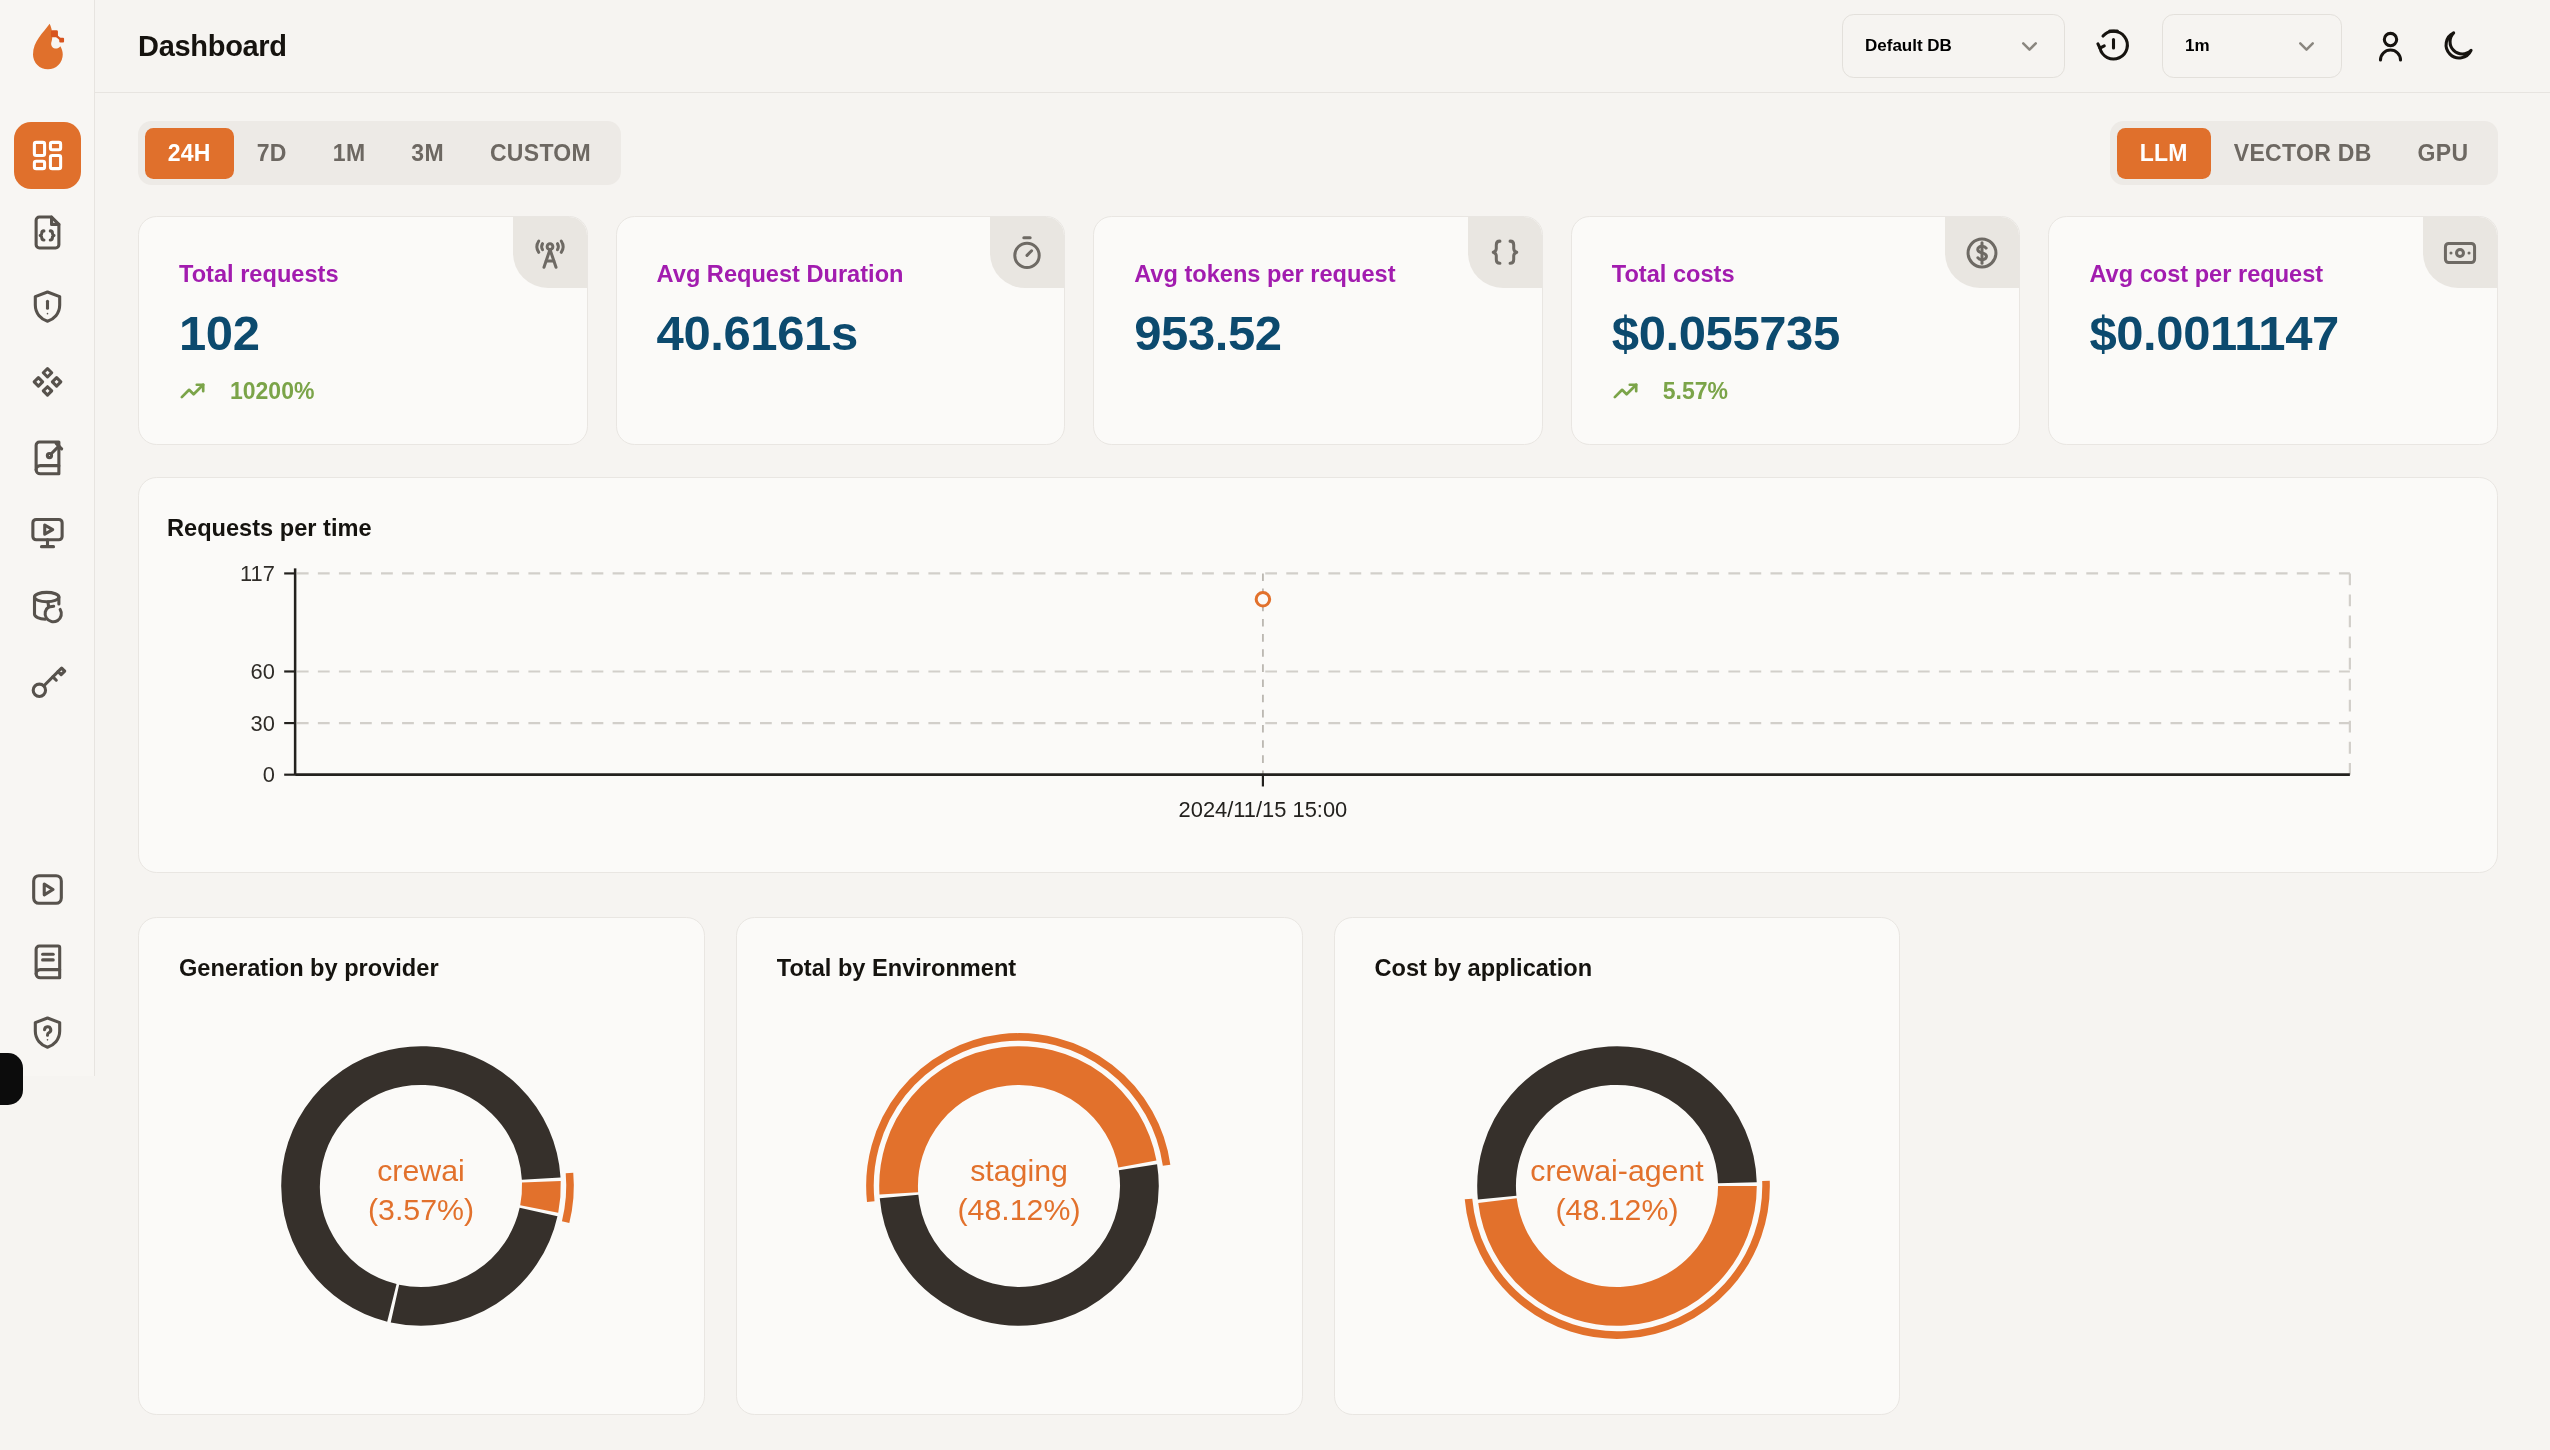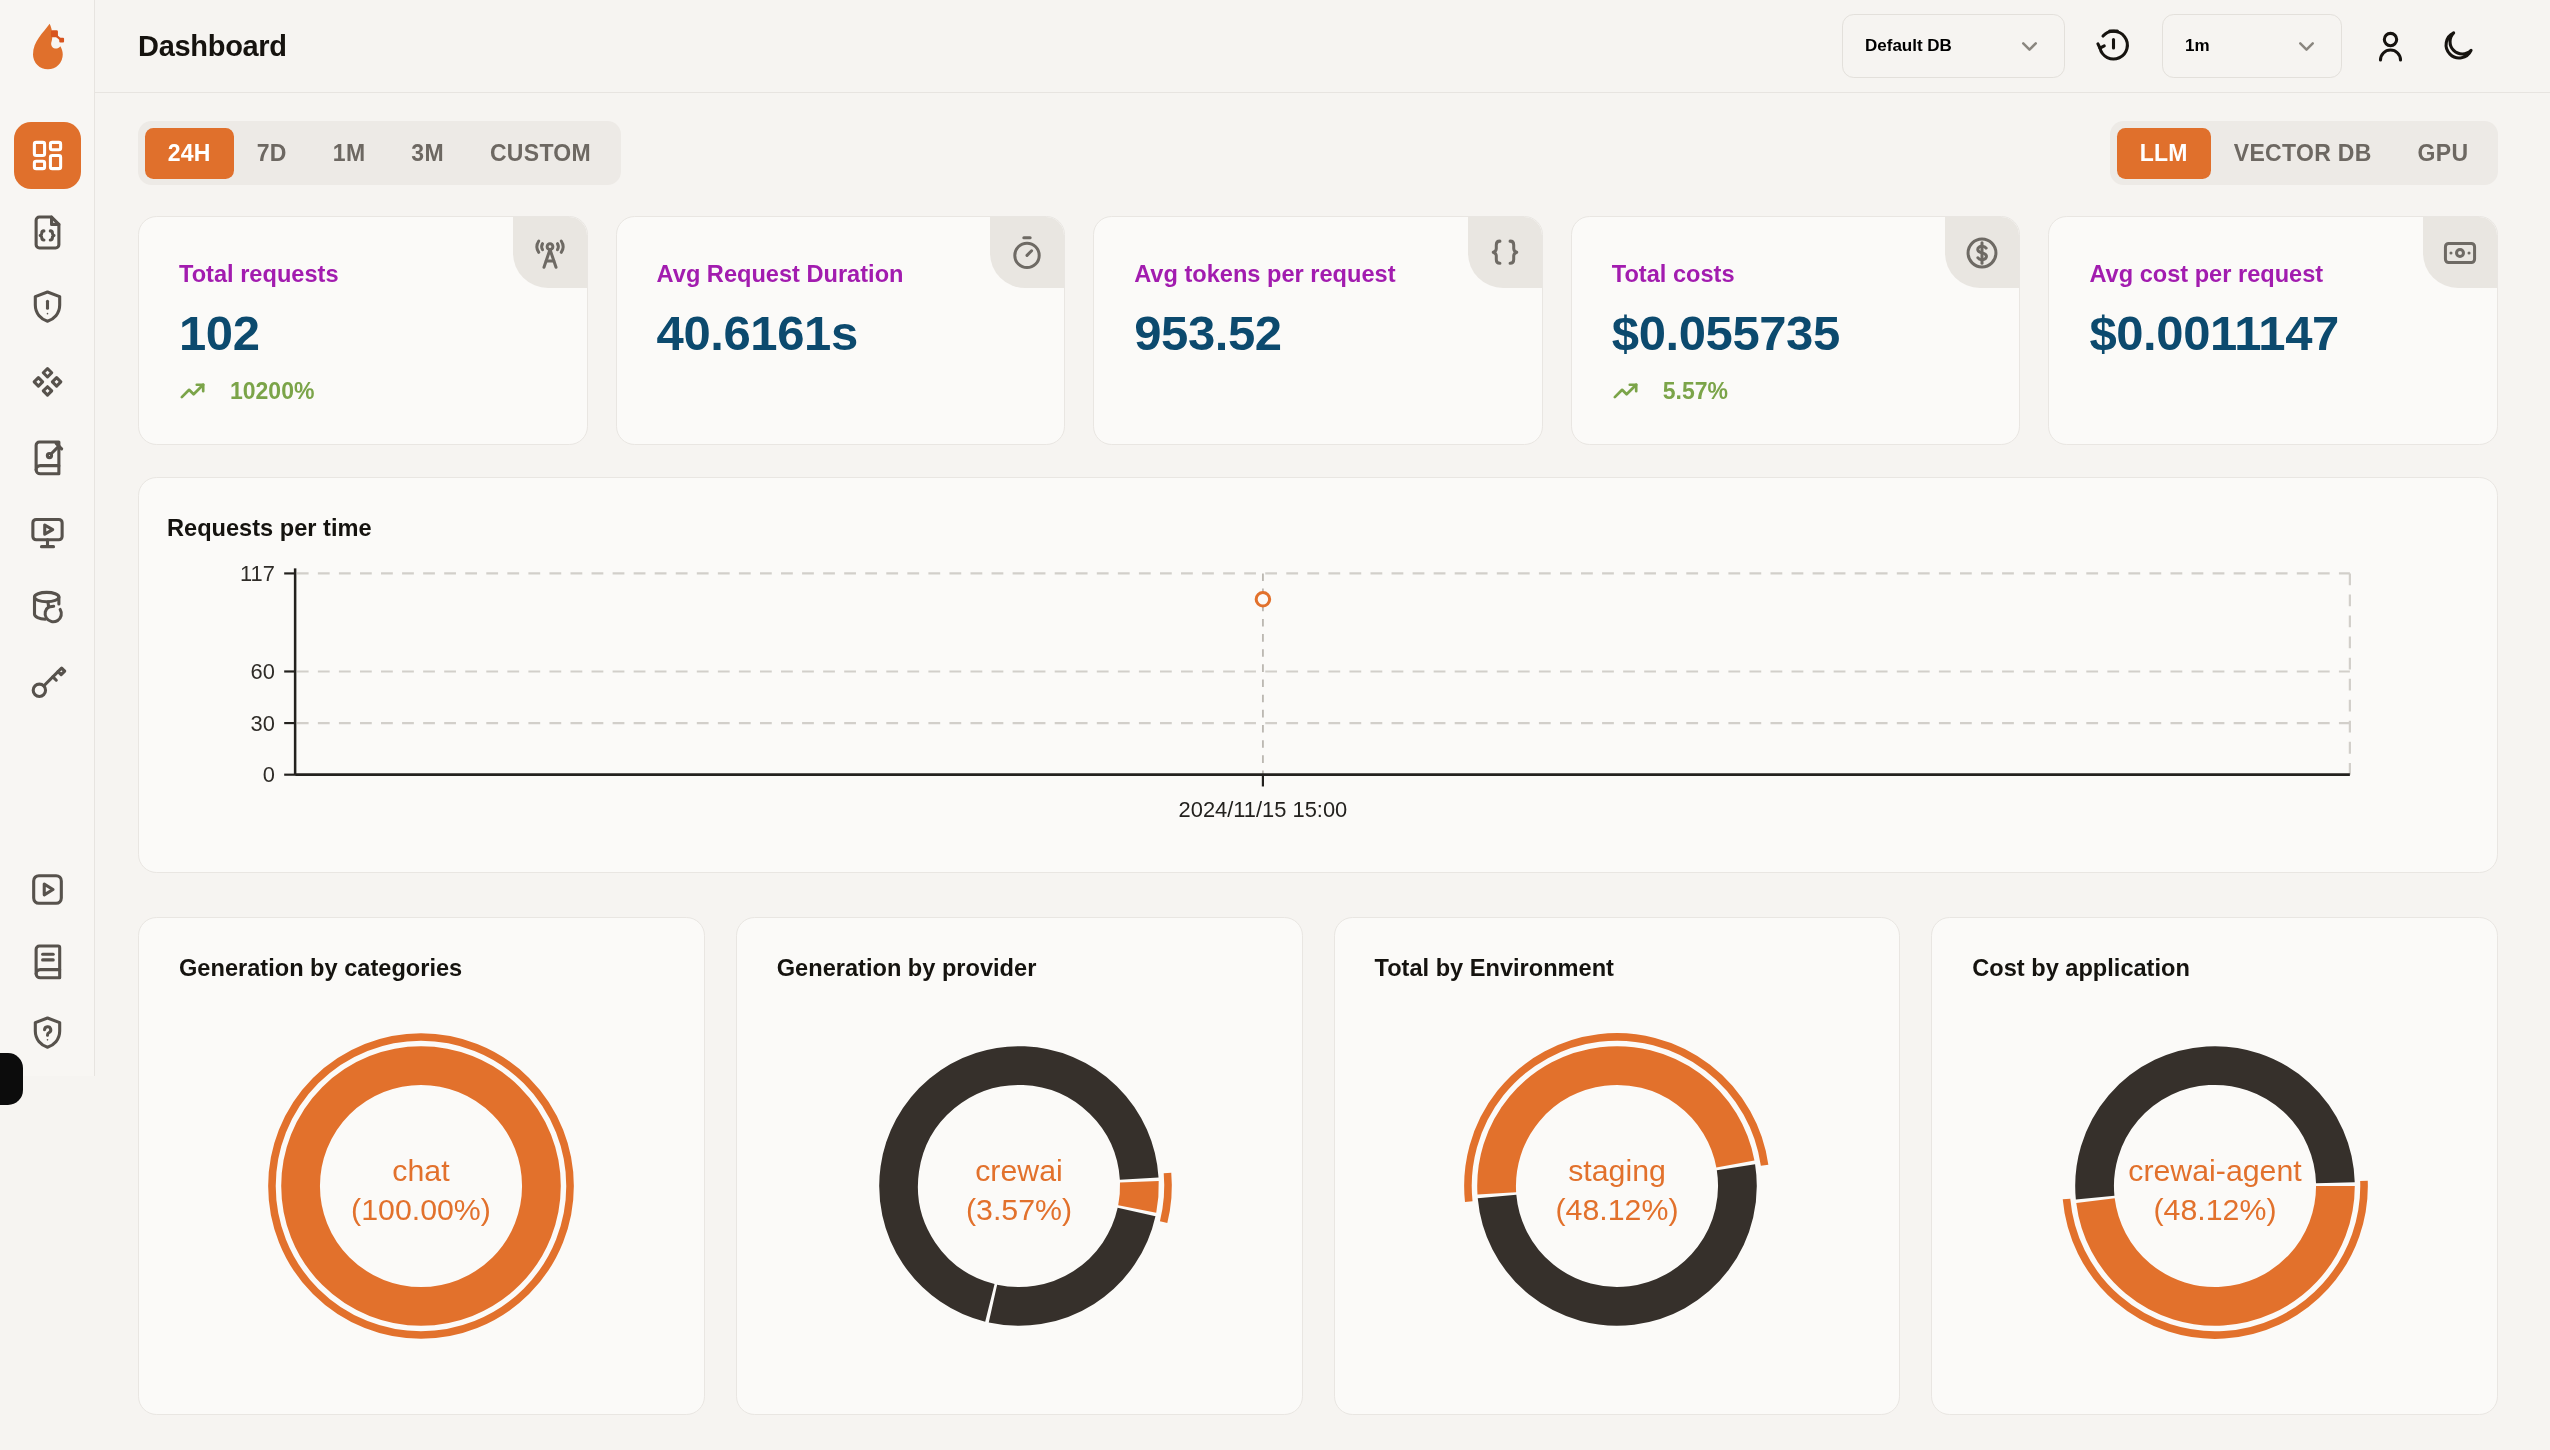--- a/index.html
+++ b/index.html
@@ -364,28 +364,20 @@
             <line x1="137" y1="29.00000000000003" x2="150" y2="29.00000000000003" stroke="#23211e" stroke-width="2.6"></line>
             <text x="126" y="38.00000000000003" text-anchor="end" font-size="26" fill="#2f2c28">117</text>
             <line x1="1299.24" y1="268" x2="1299.24" y2="282" stroke="#23211e" stroke-width="2.6"></line>
             <text x="1299.24" y="318" text-anchor="middle" font-size="26" fill="#23211e">2024/11/15 15:00</text>
             <circle cx="1299.24" cy="59.641025641025664" r="8" fill="#fbfaf8" stroke="#e2712c" stroke-width="3.6"></circle>
           </svg>
       </section>
 
       <section class="donut-row">
         <article class="card donut-card">
-          <h2 class="card-title">Generation by categories</h2>
-          <svg class="donut" viewBox="0 0 380 380">
-              <circle cx="190" cy="190" r="143" fill="none" stroke="#e2712c" stroke-width="46"></circle>
-              <circle cx="190" cy="190" r="177" fill="none" stroke="#e2712c" stroke-width="9"></circle>
-              <text x="190" y="184" text-anchor="middle" font-size="36" font-weight="500" fill="#e2712c"><tspan x="190" dy="0">chat</tspan><tspan x="190" dy="46">(100.00%)</tspan></text>
-            </svg>
-        </article>
-        <article class="card donut-card">
           <h2 class="card-title">Generation by provider</h2>
           <svg class="donut" viewBox="0 0 380 380">
               <path d="M332.91 185.01 A143 143 0 0 1 330.37 217.29" fill="none" stroke="#e2712c" stroke-width="46"></path>
               <path d="M329.61 220.95 A143 143 0 0 1 159.05 329.61" fill="none" stroke="#36302b" stroke-width="46"></path>
               <path d="M155.41 328.75 A143 143 0 1 1 332.73 181.27" fill="none" stroke="#36302b" stroke-width="46"></path>
               <path d="M366.33 174.57 A177 177 0 0 1 361.74 232.82" fill="none" stroke="#e2712c" stroke-width="9"></path>
               <text x="190" y="184" text-anchor="middle" font-size="36" font-weight="500" fill="#e2712c"><tspan x="190" dy="0">crewai</tspan><tspan x="190" dy="46">(3.57%)</tspan></text>
             </svg>
         </article>
         <article class="card donut-card">

